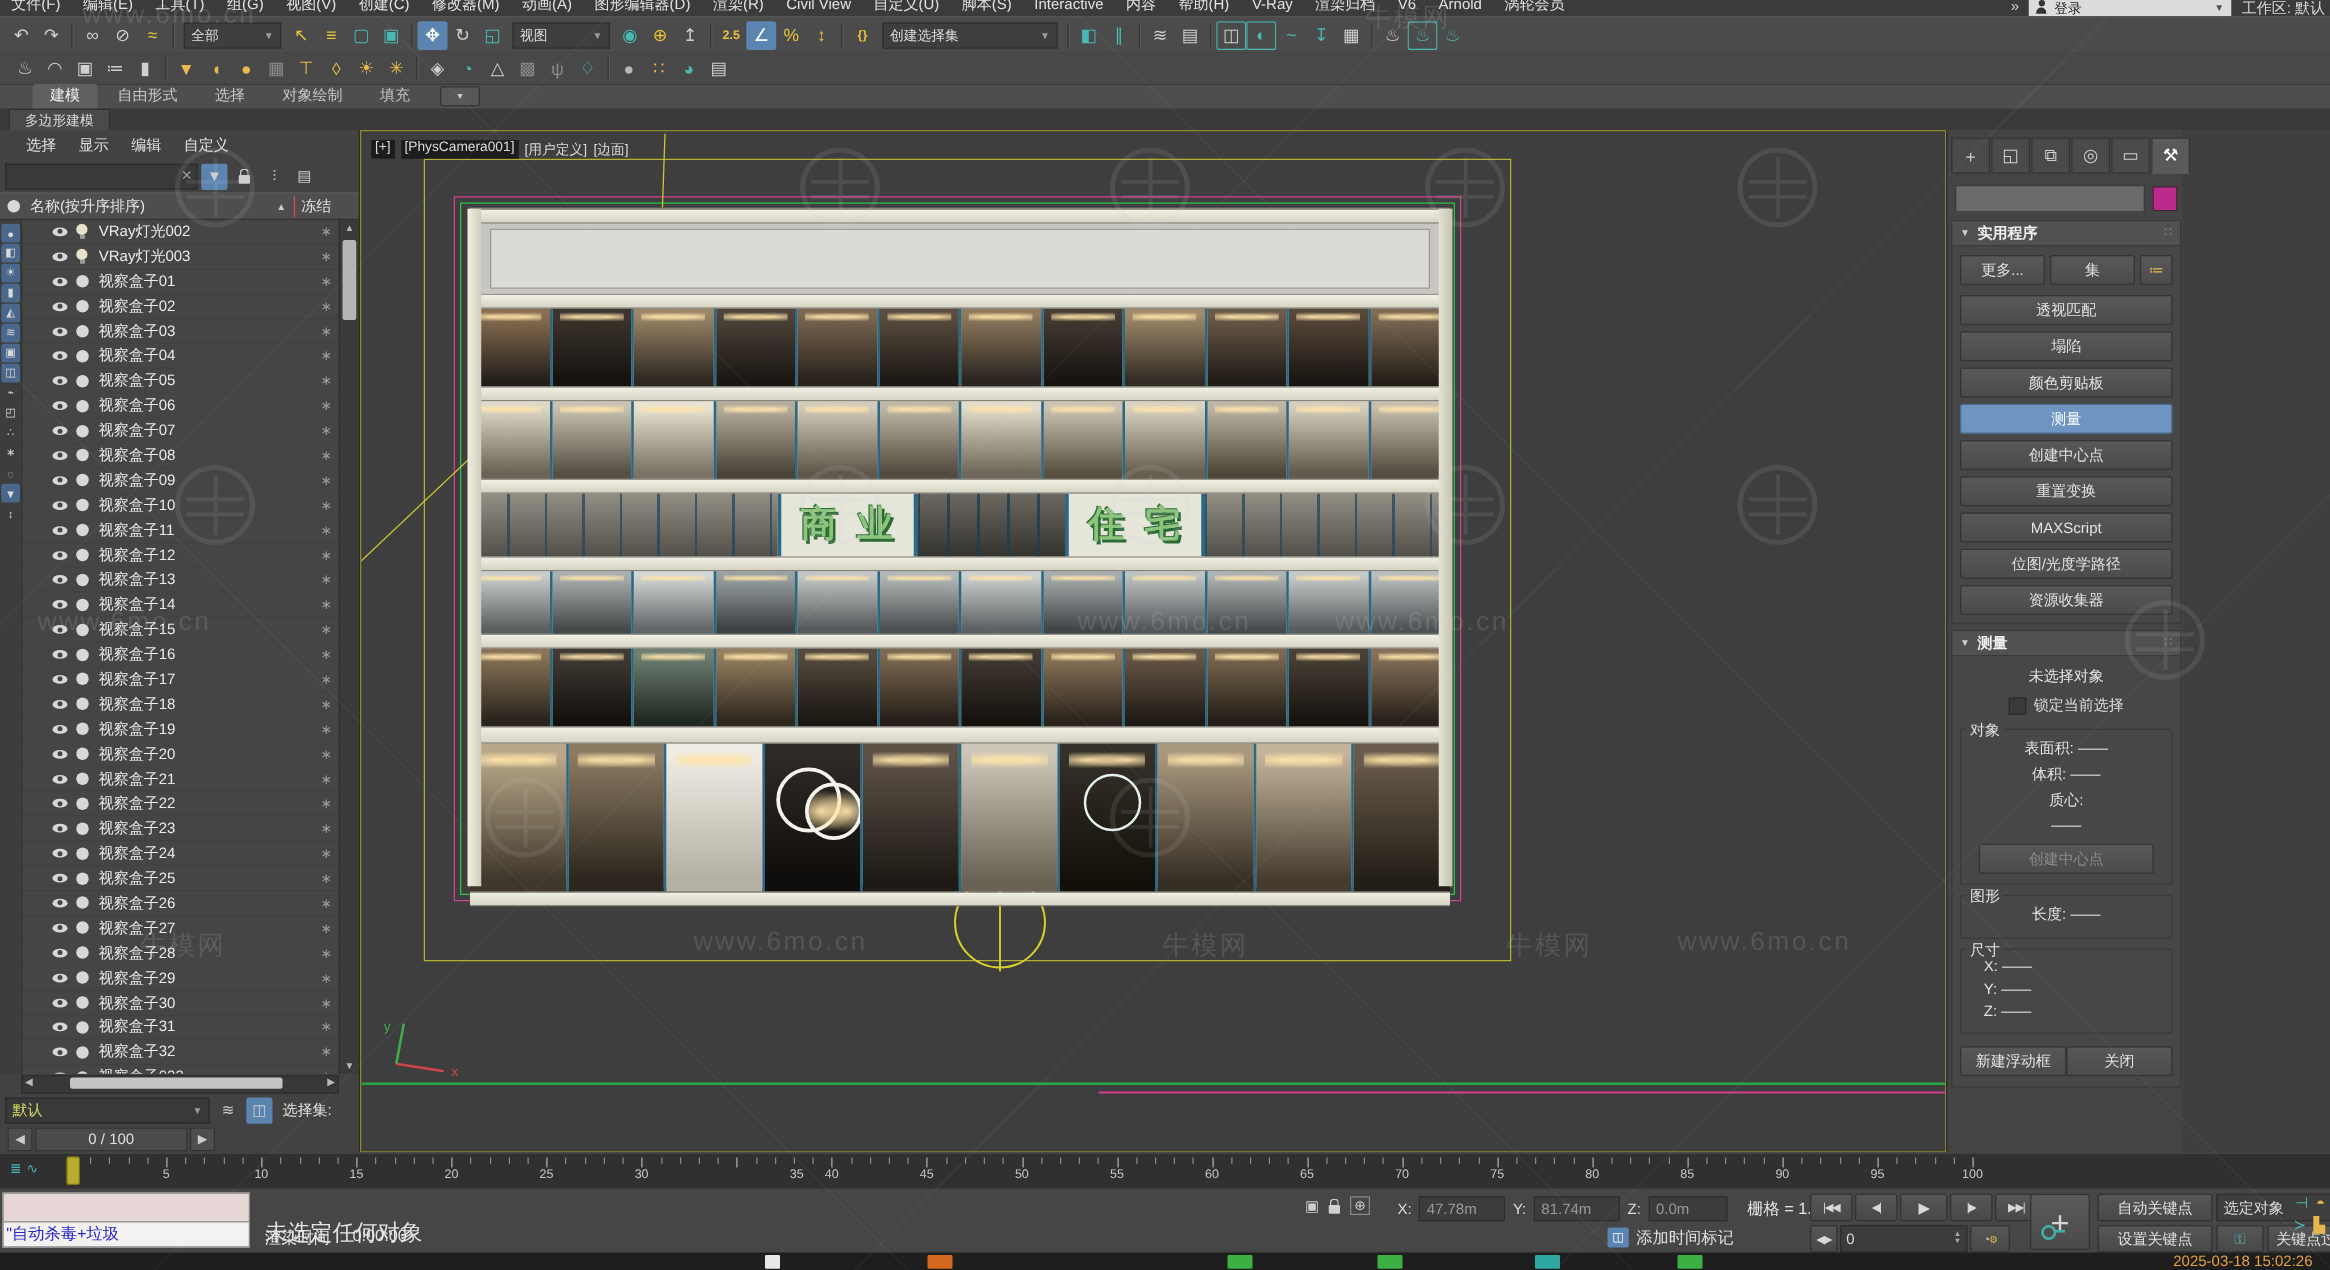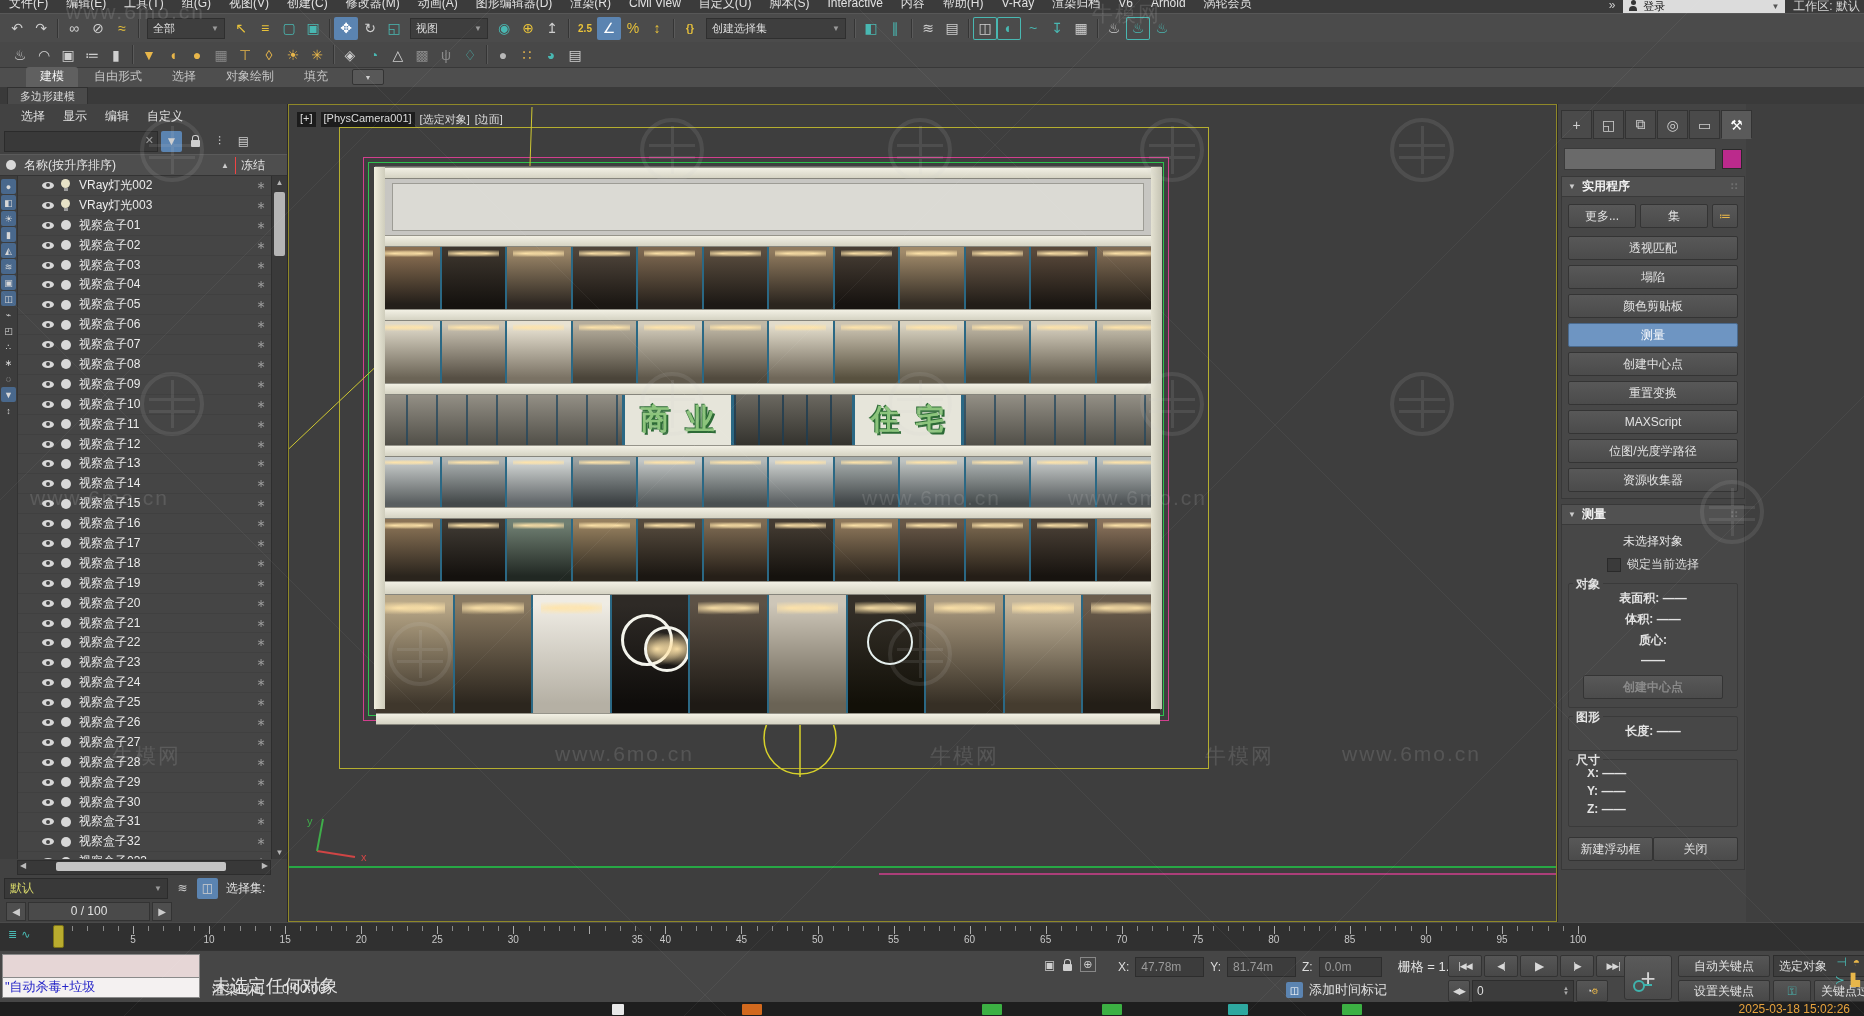--- a/index.html
+++ b/index.html
@@ -126,21 +126,21 @@
   .util-row{display:flex;gap:4px;padding:7px 6px 2px;}
   .cbtn{background:linear-gradient(#585858,#4b4b4b);border:1px solid #343434;border-radius:2px;color:#e2e2e2;
         display:flex;align-items:center;justify-content:center;height:22px;font-size:12px;}
   .cbtn.iconb{width:24px;color:#e8b64a;}
   .cbtn.grow{flex:1;}
   .util-list{display:flex;flex-direction:column;gap:5px;padding:6px;}
   .util-list .cbtn.sel{background:#6e95c2;border-color:#4a6a8e;color:#fff;}
   .meas-center{text-align:center;color:#e6e6e6;padding-top:8px;}
   .meas-check{display:flex;align-items:center;gap:6px;justify-content:center;padding:6px 0 2px;}
   .checkbox{width:12px;height:12px;background:#3a3a3a;border:1px solid #2a2a2a;}
-  .fgroup{margin:8px 6px 0;border:1px solid #3a3a3a;border-radius:2px;padding:4px 4px 8px;position:relative;font-weight:bold;}
+  .fgroup{margin:8px 6px 0;border:1px solid #3a3a3a;border-radius:2px;padding:4px 4px 8px;position:relative;}
   .fgroup .glabel{position:absolute;top:-8px;left:4px;background:#474747;padding:0 3px;color:#e2e2e2;}
   .gline{text-align:center;color:#e2e2e2;padding:2px 0;}
   .gline.left{text-align:left;padding-left:14px;}
   .cbtn.disabled{color:#8a8a8a;}
   .meas-foot{display:flex;gap:0;padding:10px 6px 8px;}
   
   .timeline{position:absolute;top:922px;left:0;right:0;height:28px;background:#303030;border-top:1px solid #4a4a4a;}
   .tl-icons{position:absolute;left:8px;top:5px;display:flex;gap:4px;color:#49b8b2;font-size:11px;}
   .ruler{position:absolute;left:0;top:0;right:0;bottom:0;}
   .tick{position:absolute;top:3px;width:1px;height:5px;background:#8a8a8a;}
@@ -608,21 +608,21 @@
         <div class="range-btn">◀</div>
         <div class="range-bar">0 / 100</div>
         <div class="range-btn">▶</div>
       </div>
     </div>
 
     <div class="viewport">
       <div class="vp-label">
         <span class="dark">[+]</span>
         <span class="dark">[PhysCamera001]</span>
-        <span>[选定对象]</span>
+        <span>[用户定义]</span>
         <span>[边面]</span>
       </div>
 
       <div class="rect-outline" style="left:50px;top:22px;width:868px;height:640px;border-color:#b5ae2f"></div>
       <div class="rect-outline" style="left:74px;top:52px;width:804px;height:562px;border-color:#d23f8e"></div>
       <div class="rect-outline" style="left:79px;top:57px;width:794px;height:552px;border-color:#2ec24e"></div>
 
       <div class="bld">
         <div class="slab"></div>
         <div class="titleband">

